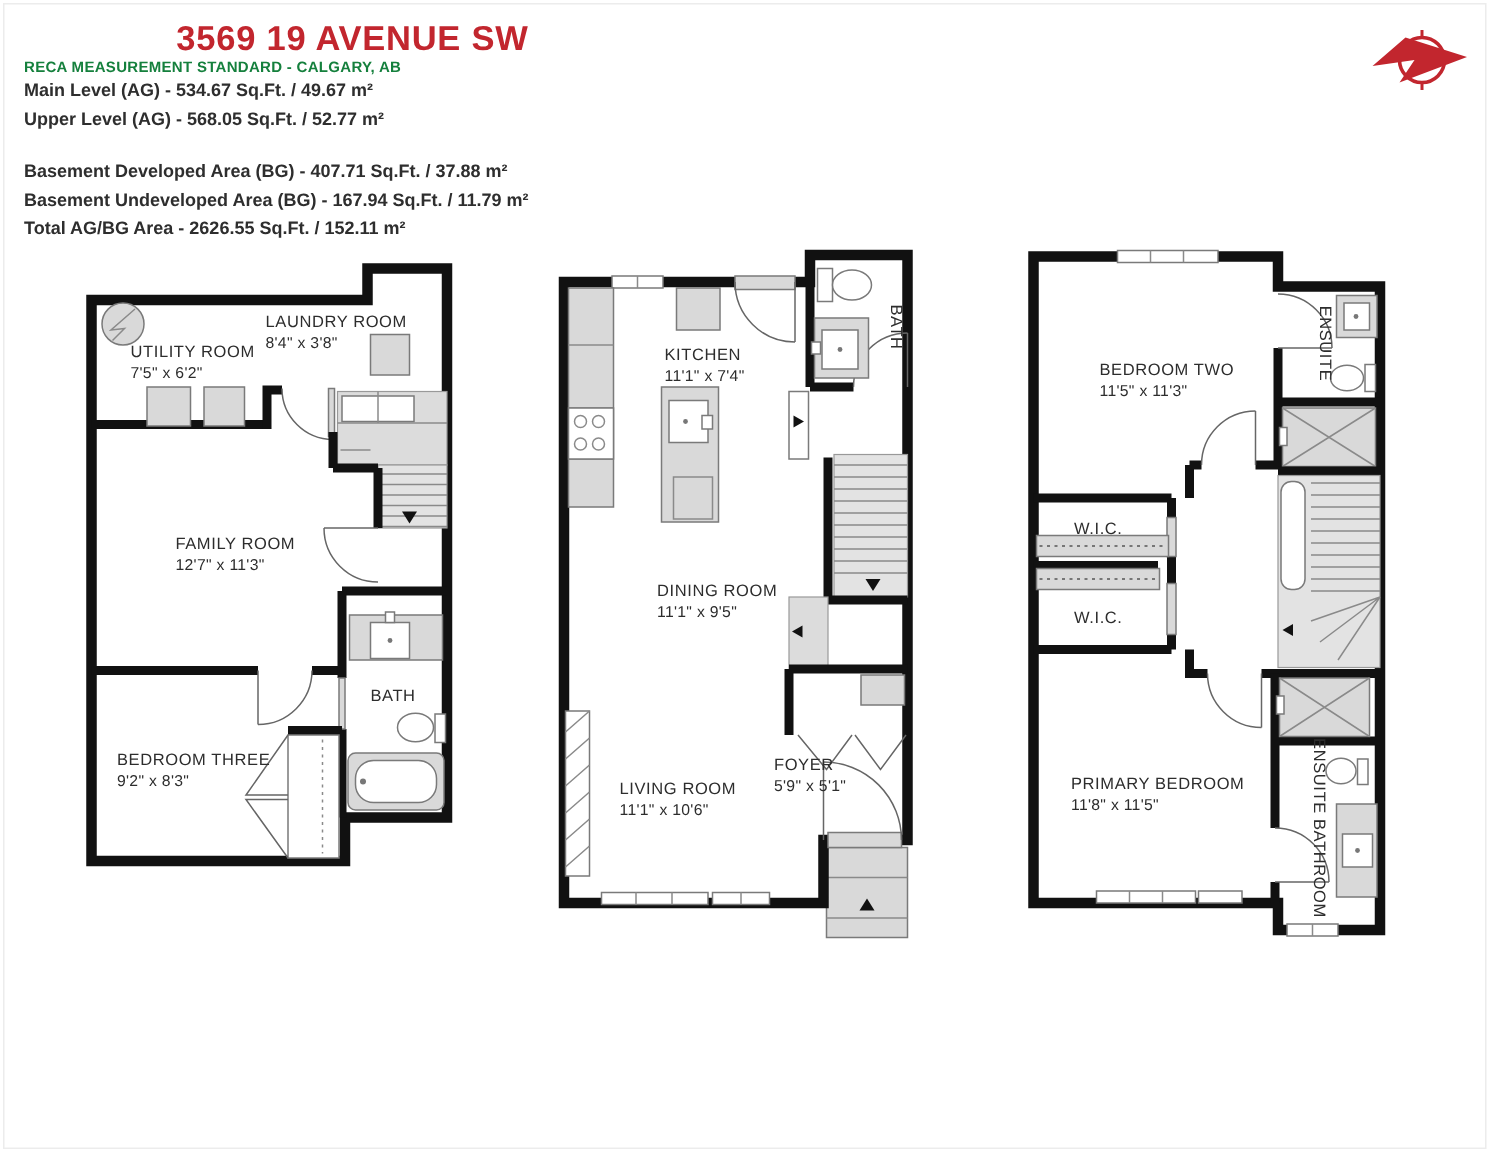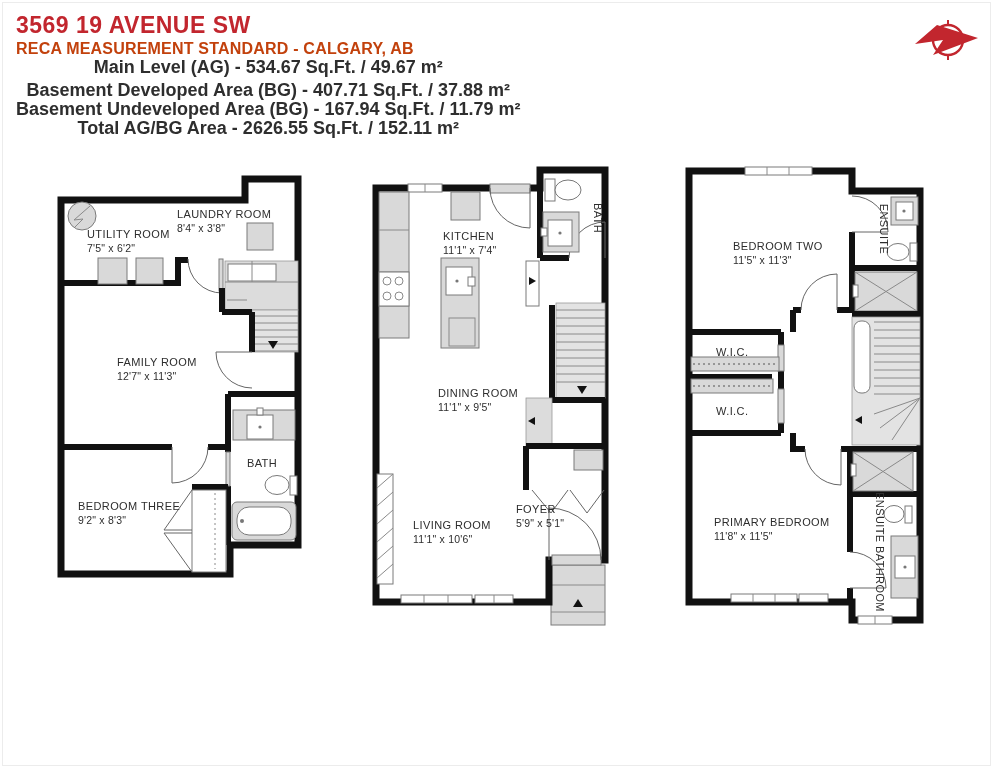--- a/index.html
+++ b/index.html
@@ -1,23 +1,23 @@
 <!DOCTYPE html>
 <html><head>
 <meta charset="utf-8">
 <style>
   html,body{margin:0;padding:0;background:#ffffff;}
   body{width:993px;height:768px;position:relative;font-family:"Liberation Sans",sans-serif;overflow:hidden;}
   .frame{position:absolute;inset:2px;border:1px solid #ececec;pointer-events:none;}
   
   .hdr{position:absolute;left:16px;top:12px;color:#2e2e2e;}
-  .hdr .title{font-size:23px;font-weight:bold;color:#c2262e;letter-spacing:.5px;line-height:26px;}
-  .hdr .sub{font-size:16px;font-weight:bold;color:#c2410c;letter-spacing:.2px;margin-top:2px;}
-  .hdr .line{font-size:18px;font-weight:bold;line-height:19px;text-align:center;}
-  .hdr .blk2{margin-top:4px;}
+  .hdr .title{font-size:23px;font-weight:bold;color:#c2262e;letter-spacing:.5px;line-height:26px;text-align:right;}
+  .hdr .sub{font-size:10px;font-weight:bold;color:#15803d;letter-spacing:.2px;margin-top:2px;}
+  .hdr .line{font-size:12px;font-weight:bold;line-height:19px;}
+  .hdr .blk2{margin-top:16px;}
   
   .compass{position:absolute;left:912px;top:12px;}
   
   .plan{position:absolute;}
   .wall{fill:#ffffff;stroke:#111111;stroke-width:7;}
   .iwall{fill:none;stroke:#111111;stroke-width:6;}
   .fix{fill:#d9d9d9;stroke:#7a7a7a;stroke-width:1;}
   .fixw{fill:#ffffff;stroke:#7a7a7a;stroke-width:1;}
   .thin{fill:none;stroke:#8a8a8a;stroke-width:1;}
   .door{fill:none;stroke:#666666;stroke-width:1;}
@@ -31,20 +31,21 @@
 </style>
 </head>
 <body>
 
 <div class="frame"></div>
 
 <div class="hdr">
   <div class="title">3569 19 AVENUE SW</div>
   <div class="sub">RECA MEASUREMENT STANDARD - CALGARY, AB</div>
   <div class="line">Main Level (AG) - 534.67 Sq.Ft. / 49.67 m²</div>
+  <div class="line">Upper Level (AG) - 568.05 Sq.Ft. / 52.77 m²</div>
   <div class="blk2">
     <div class="line">Basement Developed Area (BG) - 407.71 Sq.Ft. / 37.88 m²</div>
     <div class="line">Basement Undeveloped Area (BG) - 167.94 Sq.Ft. / 11.79 m²</div>
     <div class="line">Total AG/BG Area - 2626.55 Sq.Ft. / 152.11 m²</div>
   </div>
 </div>
 
 <svg class="compass" width="72" height="56" viewBox="0 0 72 56">
   <circle cx="36" cy="28" r="15" fill="none" stroke="#c2262e" stroke-width="2.4"></circle>
   <line x1="36" y1="8" x2="36" y2="14" stroke="#c2262e" stroke-width="2"></line>

